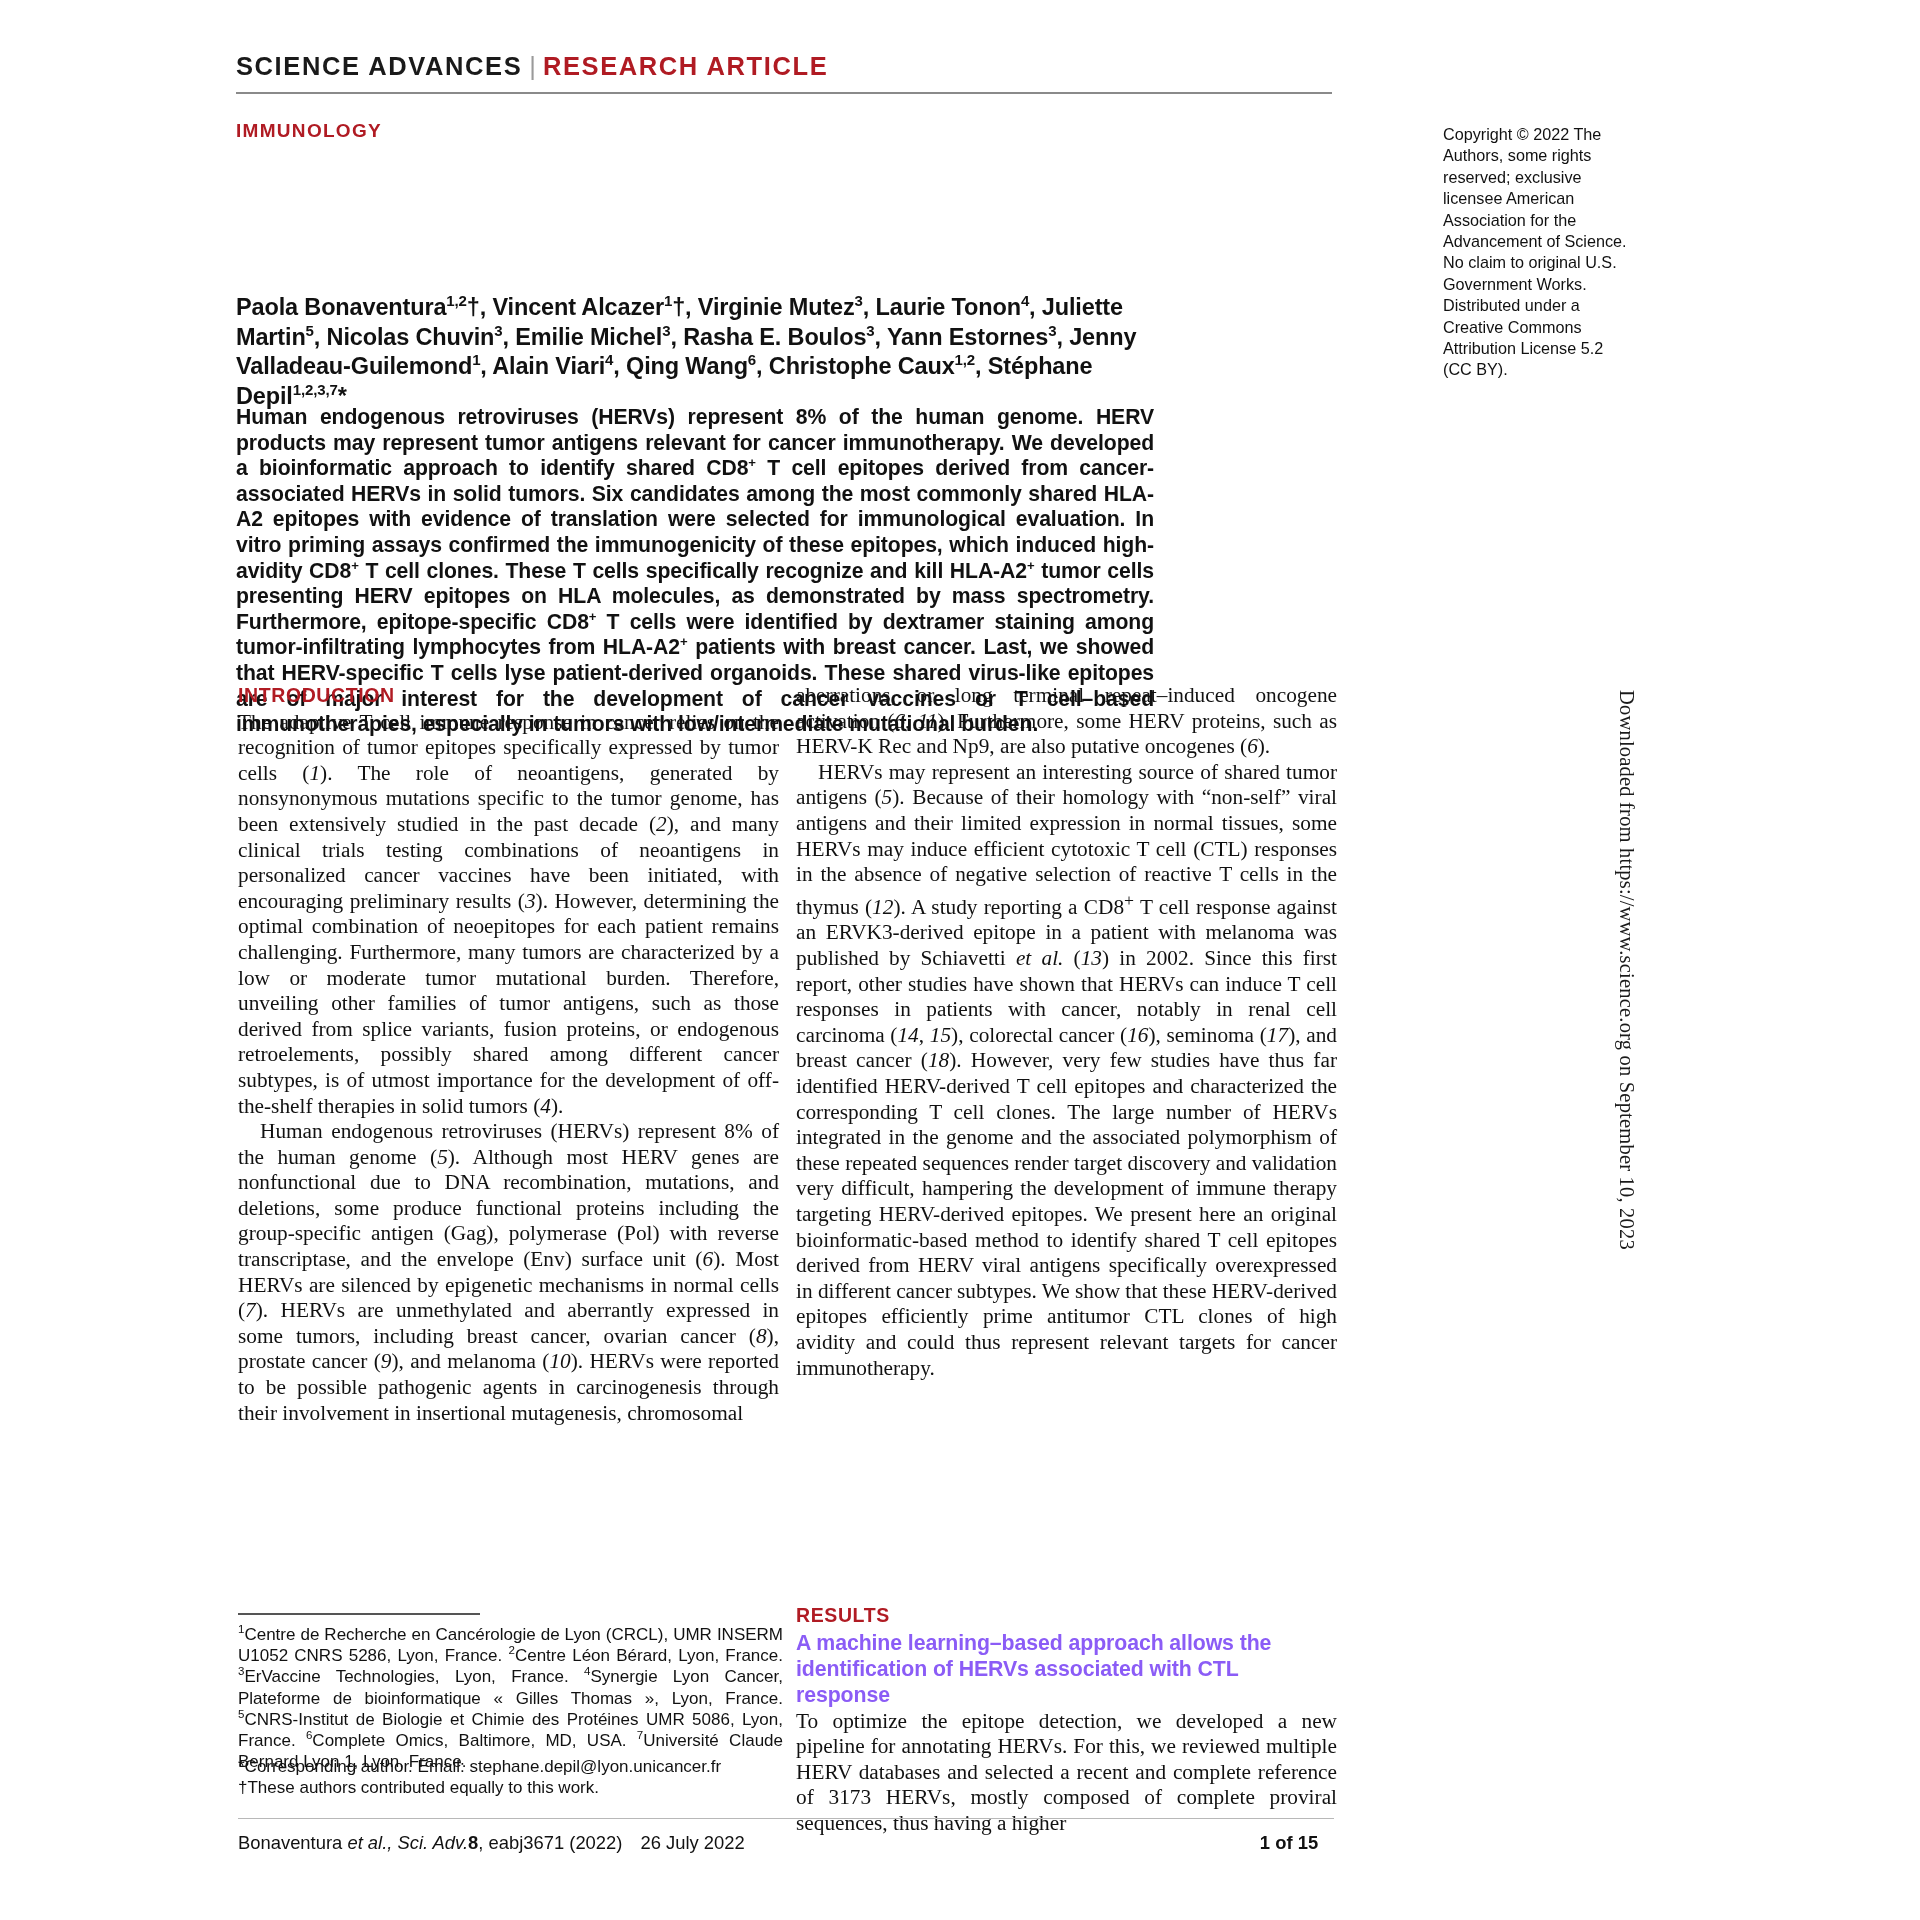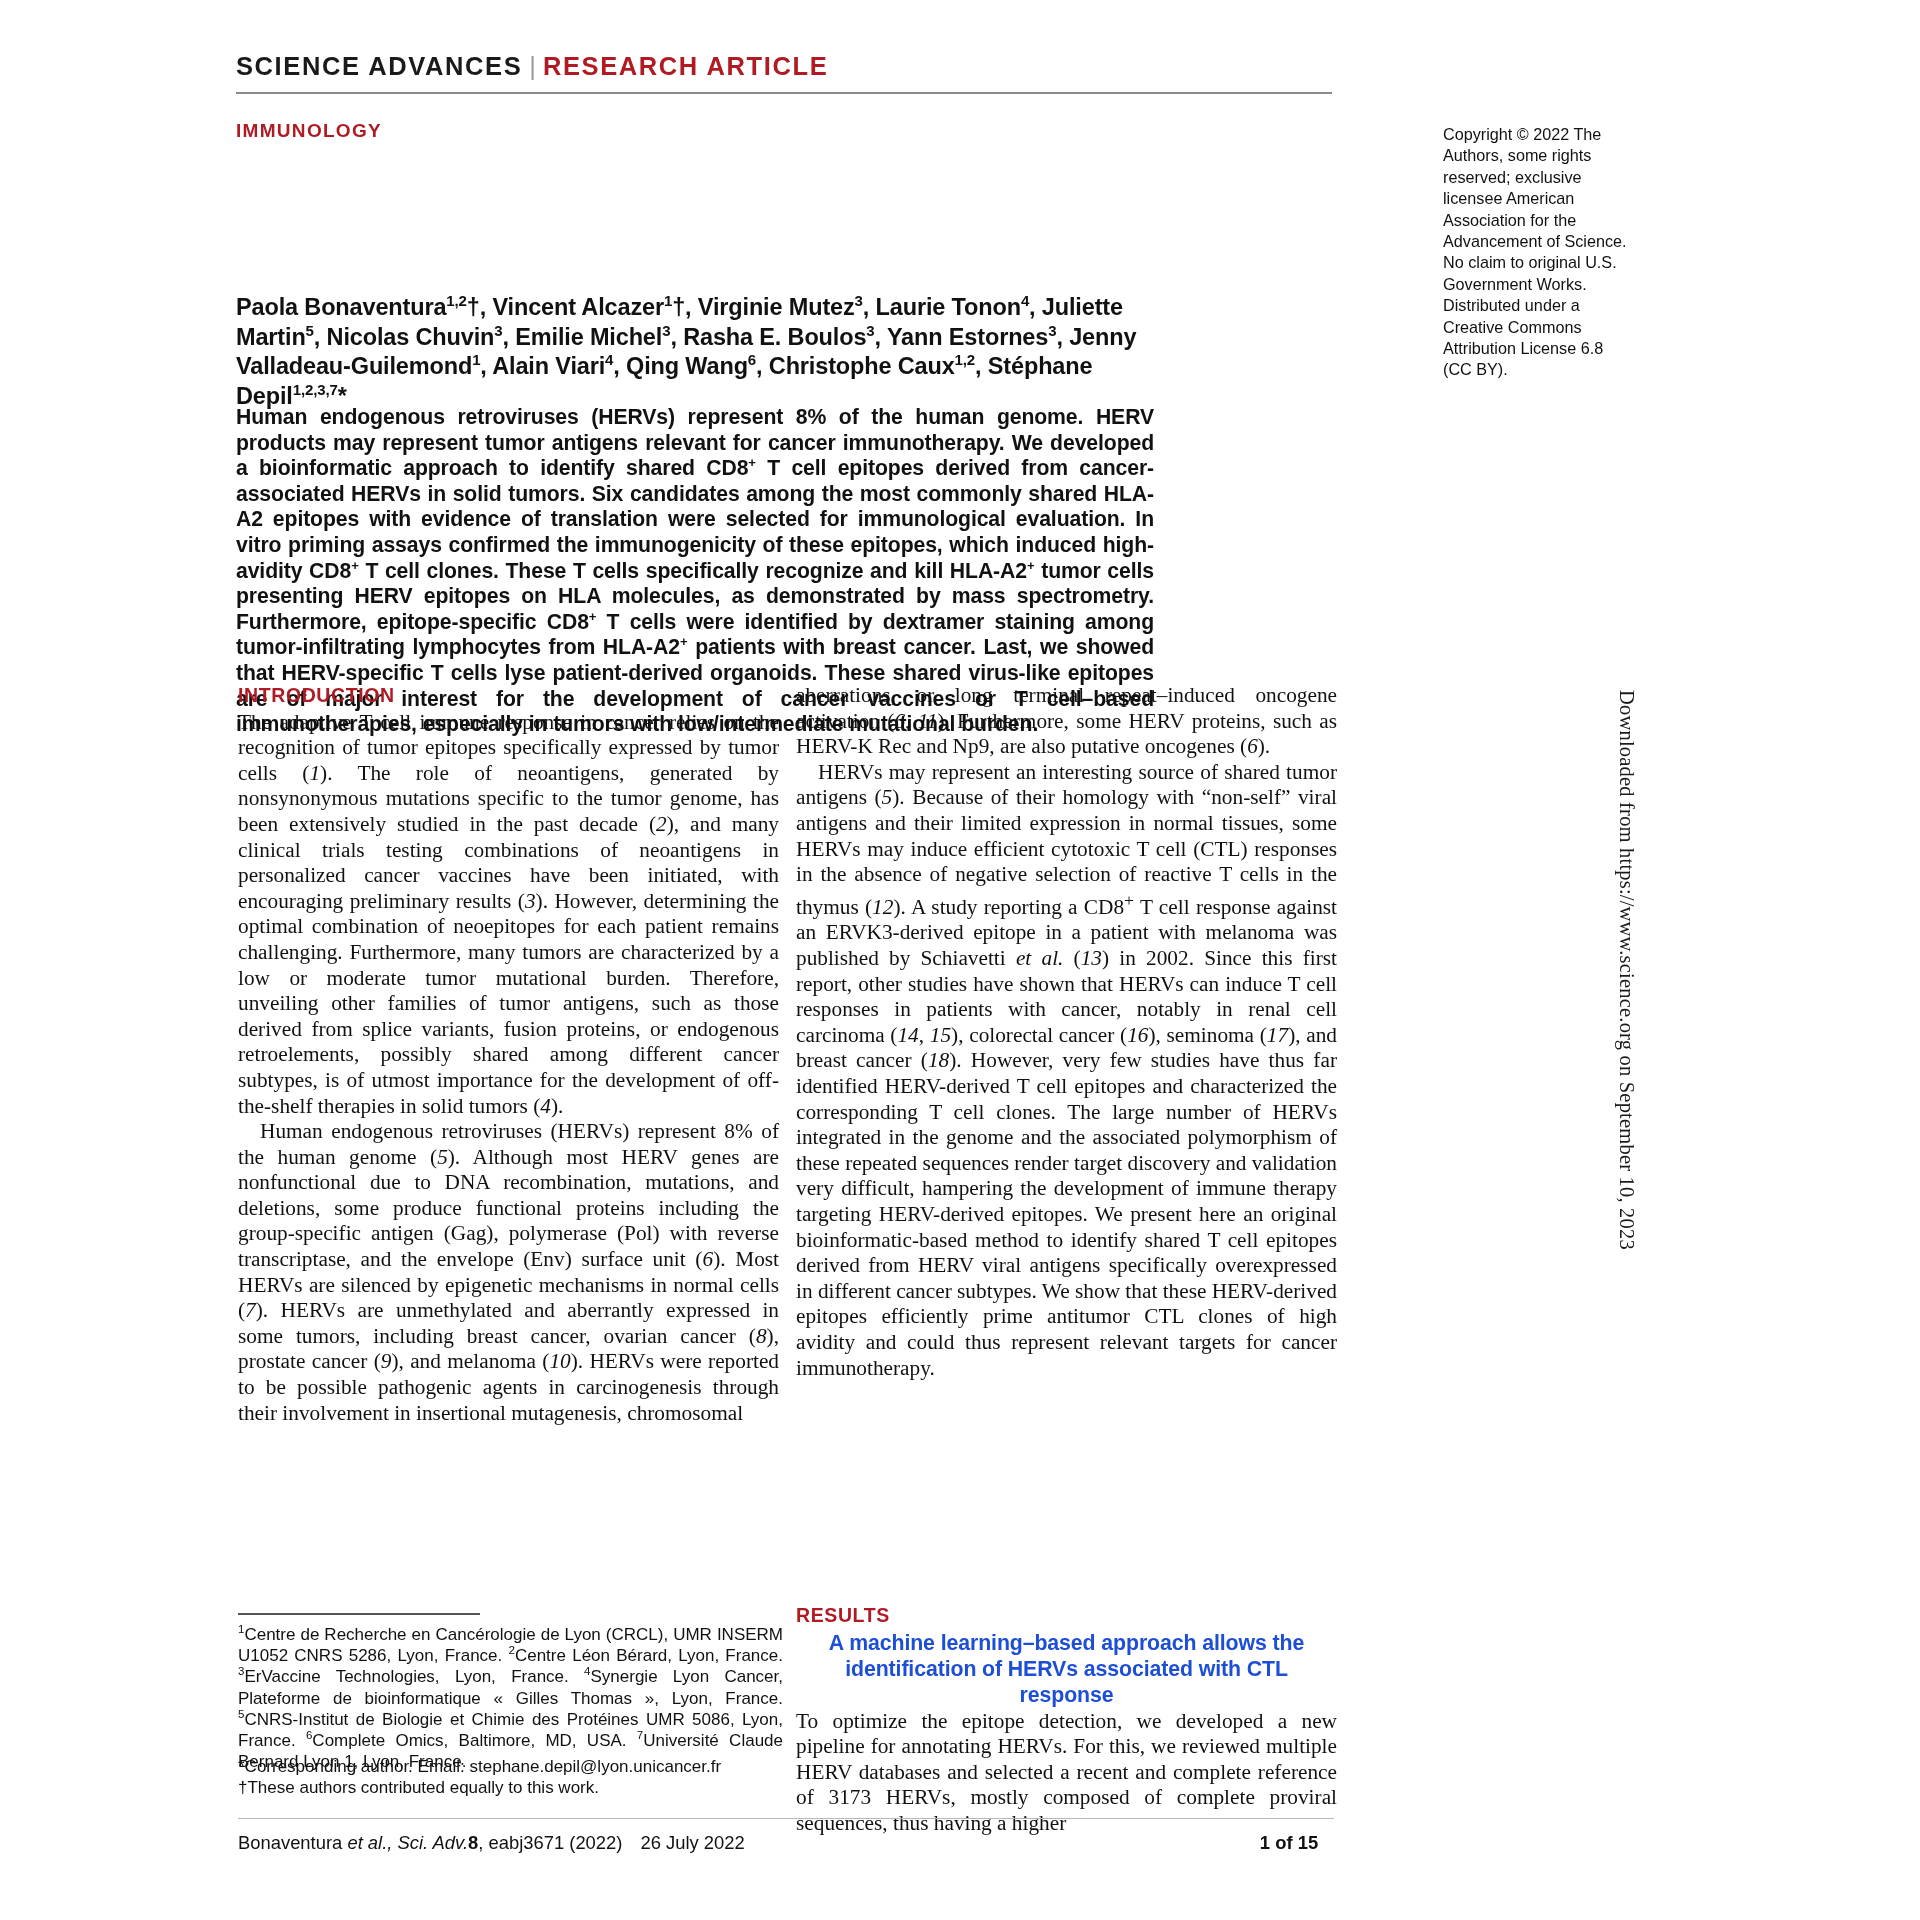--- a/index.html
+++ b/index.html
@@ -141,23 +141,23 @@
     letter-spacing: 0.6px;
     color: #b01b23;
     margin: 0 0 1px 0;
     text-align: left;
   }
   .sub-head {
     font-family: "Liberation Sans", sans-serif;
     font-size: 21.3px;
     line-height: 26px;
     font-weight: bold;
-    color: #1d4ed8;
+    color: #8b5cf6;
     margin: 0 0 1px 0;
-    text-align: center;
+    text-align: left;
     letter-spacing: -0.1px;
   }
 
   .results-block {
     position: absolute;
     left: 796px;
     top: 1603px;
     width: 541px;
     font-family: "Liberation Serif", serif;
     font-size: 21.3px;
@@ -250,21 +250,21 @@
   <div class="runhead">
     <span class="journal">SCIENCE ADVANCES</span><span class="bar">|</span><span class="section">RESEARCH ARTICLE</span>
   </div>
   <div class="runhead-rule"></div>
 
   <div class="category">IMMUNOLOGY</div>
 
 
   <div class="authors">Paola Bonaventura<sup>1,2</sup>†, Vincent Alcazer<sup>1</sup>†, Virginie Mutez<sup>3</sup>, Laurie Tonon<sup>4</sup>, Juliette Martin<sup>5</sup>, Nicolas Chuvin<sup>3</sup>, Emilie Michel<sup>3</sup>, Rasha E. Boulos<sup>3</sup>, Yann Estornes<sup>3</sup>, Jenny Valladeau-Guilemond<sup>1</sup>, Alain Viari<sup>4</sup>, Qing Wang<sup>6</sup>, Christophe Caux<sup>1,2</sup>, Stéphane Depil<sup>1,2,3,7</sup>*</div>
 
-  <div class="copyright">Copyright © 2022 The Authors, some rights reserved; exclusive licensee American Association for the Advancement of Science. No claim to original U.S. Government Works. Distributed under a Creative Commons Attribution License 6.8 (CC BY).</div>
+  <div class="copyright">Copyright © 2022 The Authors, some rights reserved; exclusive licensee American Association for the Advancement of Science. No claim to original U.S. Government Works. Distributed under a Creative Commons Attribution License 5.2 (CC BY).</div>
 
   <div class="abstract">Human endogenous retroviruses (HERVs) represent 8% of the human genome. HERV products may represent tumor antigens relevant for cancer immunotherapy. We developed a bioinformatic approach to identify shared CD8<sup>+</sup> T cell epitopes derived from cancer-associated HERVs in solid tumors. Six candidates among the most commonly shared HLA-A2 epitopes with evidence of translation were selected for immunological evaluation. In vitro priming assays confirmed the immunogenicity of these epitopes, which induced high-avidity CD8<sup>+</sup> T cell clones. These T cells specifically recognize and kill HLA-A2<sup>+</sup> tumor cells presenting HERV epitopes on HLA molecules, as demonstrated by mass spectrometry. Furthermore, epitope-specific CD8<sup>+</sup> T cells were identified by dextramer staining among tumor-infiltrating lymphocytes from HLA-A2<sup>+</sup> patients with breast cancer. Last, we showed that HERV-specific T cells lyse patient-derived organoids. These shared virus-like epitopes are of major interest for the development of cancer vaccines or T cell–based immunotherapies, especially in tumors with low/intermediate mutational burden.</div>
 
   <div class="col left">
     <div class="sec-head">INTRODUCTION</div>
     <p>The adaptive T cell immune response in cancer relies on the recognition of tumor epitopes specifically expressed by tumor cells (<i>1</i>). The role of neoantigens, generated by nonsynonymous mutations specific to the tumor genome, has been extensively studied in the past decade (<i>2</i>), and many clinical trials testing combinations of neoantigens in personalized cancer vaccines have been initiated, with encouraging preliminary results (<i>3</i>). However, determining the optimal combination of neoepitopes for each patient remains challenging. Furthermore, many tumors are characterized by a low or moderate tumor mutational burden. Therefore, unveiling other families of tumor antigens, such as those derived from splice variants, fusion proteins, or endogenous retroelements, possibly shared among different cancer subtypes, is of utmost importance for the development of off-the-shelf therapies in solid tumors (<i>4</i>).</p>
     <p>Human endogenous retroviruses (HERVs) represent 8% of the human genome (<i>5</i>). Although most HERV genes are nonfunctional due to DNA recombination, mutations, and deletions, some produce functional proteins including the group-specific antigen (Gag), polymerase (Pol) with reverse transcriptase, and the envelope (Env) surface unit (<i>6</i>). Most HERVs are silenced by epigenetic mechanisms in normal cells (<i>7</i>). HERVs are unmethylated and aberrantly expressed in some tumors, including breast cancer, ovarian cancer (<i>8</i>), prostate cancer (<i>9</i>), and melanoma (<i>10</i>). HERVs were reported to be possible pathogenic agents in carcinogenesis through their involvement in insertional mutagenesis, chromosomal</p>
   </div>
 
   <div class="col right">

